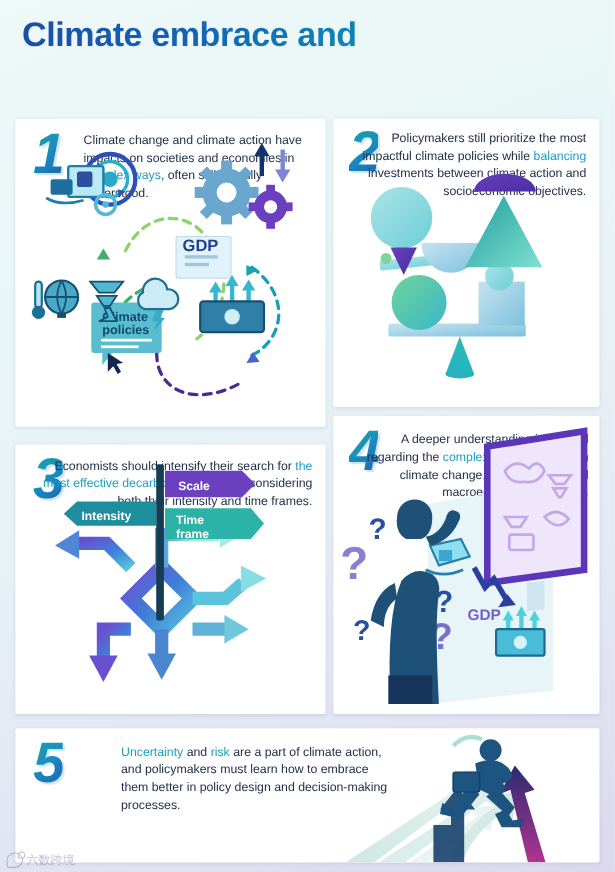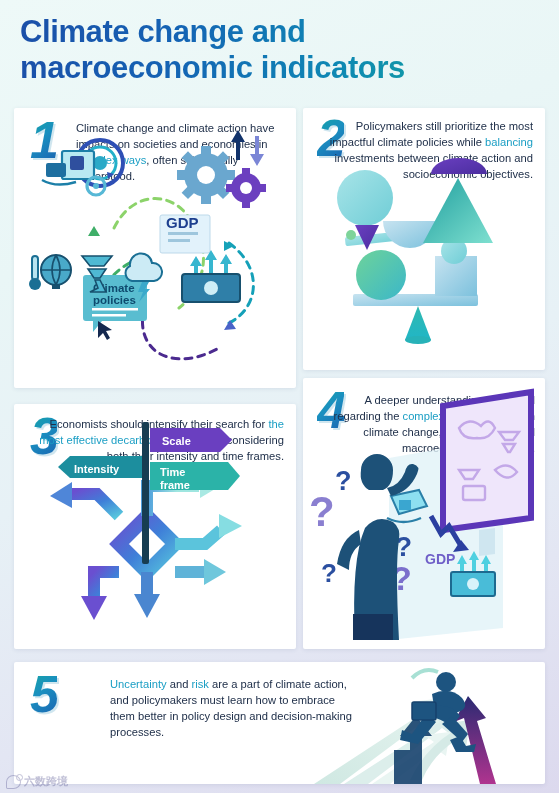--- a/index.html
+++ b/index.html
@@ -65,38 +65,37 @@
 
   #p5 .num { left: 16px; top: 6px; font-size: 52px; }
   #p5 .body-text { left: 66px; top: 14px; width: 250px; margin-left: 30px; }
 
   .art { position: absolute; inset: 0; pointer-events: none; }
 
   
   .watermark {
     position: absolute; left: 6px; bottom: 4px;
     display: flex; align-items: center; gap: 3px;
-    opacity: .42; color: #6c6ba0; font-size: 11px; font-weight: bold;
+    opacity: .42; color: #6c6ba0; font-size: 11px; font-weight: normal;
   }
   .wm-logo {
     width: 15px; height: 14px; border: 1.6px solid #6c6ba0;
     border-radius: 50% 50% 50% 10%; position: relative;
   }
   .wm-logo::after {
     content: ""; position: absolute; right: -3px; top: -2px;
     width: 5px; height: 5px; border: 1.4px solid #6c6ba0; border-radius: 50%;
   }
 </style>
 </head>
 <body>
 
 <div class="title-wrap">
   <h1 class="title">
-    <span>Climate change and</span>
-    <span class="l2">macroeconomic indicators</span>
+    <span>Climate embrace and</span>
   </h1>
 </div>
 
 <section class="panel" id="p1">
   <div class="num">1</div>
   <div class="body-text"><span>Climate change and climate action have impacts on societies and economies in </span><span class="hl">complex ways</span><span>, often still not fully understood.</span></div>
 
   <svg class="art" viewBox="0 0 282 280">
 
     <path d="M100 120 C 120 80 160 85 175 110" fill="none" stroke="#8cd36a" stroke-width="3" stroke-dasharray="7 6" stroke-linecap="round"></path>

